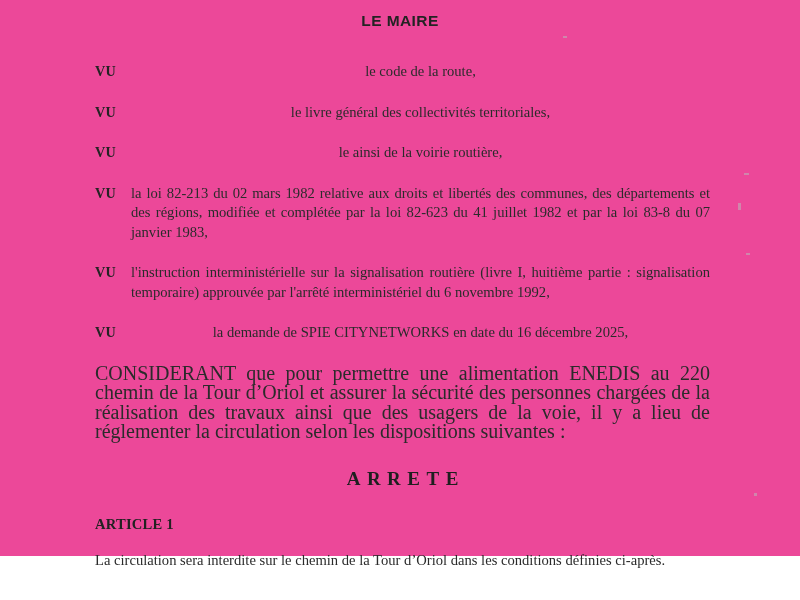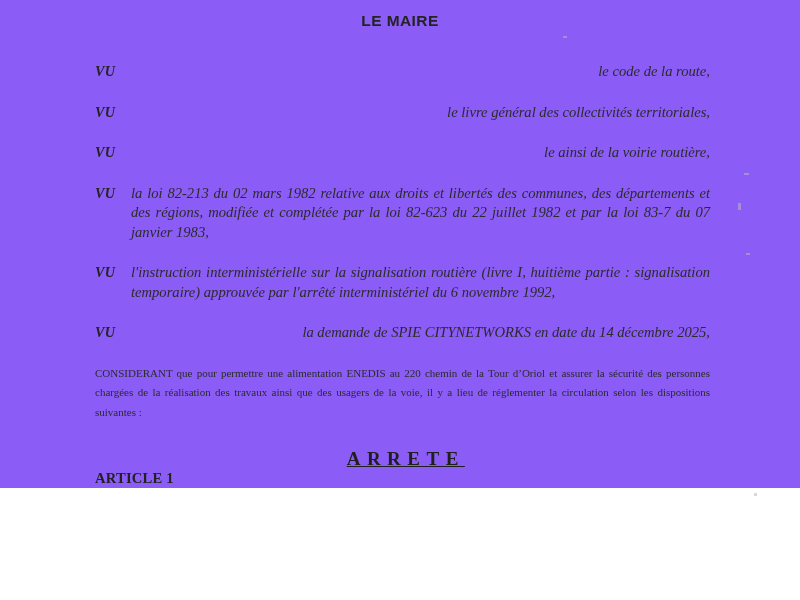--- a/index.html
+++ b/index.html
@@ -13,23 +13,23 @@
     background: #ffffff;
     font-family: "Liberation Serif", "DejaVu Serif", serif;
     color: #2b2b2b;
     overflow: hidden;
     position: relative;
   }
 
   .page {
     position: relative;
     width: 800px;
-    height: 488px;
+    height: 556px;
     box-sizing: border-box;
-    background: #8b5cf6;
+    background: #ec4899;
   }
 
   
   .doc-title {
     position: absolute;
     top: 12px;
     left: 0;
     width: 800px;
     text-align: center;
     font-family: "Liberation Sans", "DejaVu Sans", sans-serif;
@@ -47,64 +47,63 @@
     width: 615px;
   }
 
   
   .vu-clause {
     display: flex;
     align-items: flex-start;
     margin-bottom: 21px;
     font-size: 14.6px;
     line-height: 19.5px;
-    font-style: italic;
   }
   .vu-label {
     flex: 0 0 36px;
     font-weight: bold;
     font-size: 14.2px;
     letter-spacing: 0.3px;
     color: #242424;
   }
   .vu-text {
     flex: 1 1 auto;
     text-align: justify;
     text-justify: inter-word;
     hyphens: manual;
     color: #2b2b2b;
   }
   .vu-text.single {
-    text-align: right;
+    text-align: center;
   }
 
   
   .considerant {
     margin-top: 21px;
-    font-size: 11px;
+    font-size: 20px;
     line-height: 19.5px;
     text-align: justify;
     text-justify: inter-word;
     color: #2b2b2b;
   }
 
   
   .arrete-heading {
     margin-top: 26px;
     text-align: center;
     font-weight: bold;
     font-size: 19px;
     letter-spacing: 6.5px;
     text-indent: 6.5px;
     color: #1f1f1f;
-    text-decoration: underline;
   }
 
   
   .article-heading {
+    margin-top: 26px;
     font-weight: bold;
     font-size: 14.6px;
     letter-spacing: 0.2px;
     color: #222222;
   }
 
   .article-para {
     margin-top: 18px;
     font-size: 14.6px;
     line-height: 19.5px;
@@ -143,39 +142,40 @@
       <span class="vu-text single">le livre général des collectivités territoriales,</span>
     </div>
 
     <div class="vu-clause">
       <span class="vu-label">VU</span>
       <span class="vu-text single">le ainsi de la voirie routière,</span>
     </div>
 
     <div class="vu-clause">
       <span class="vu-label">VU</span>
-      <span class="vu-text">la loi 82-213 du 02 mars 1982 relative aux droits et libertés des communes, des départements et des régions, modifiée et complétée par la loi 82-623 du 22 juillet 1982 et par la loi 83-7 du 07 janvier 1983,</span>
+      <span class="vu-text">la loi 82-213 du 02 mars 1982 relative aux droits et libertés des communes, des départements et des régions, modifiée et complétée par la loi 82-623 du 41 juillet 1982 et par la loi 83-8 du 07 janvier 1983,</span>
     </div>
 
     <div class="vu-clause">
       <span class="vu-label">VU</span>
       <span class="vu-text">l'instruction interministérielle sur la signalisation routière (livre I, huitième partie : signalisation temporaire) approuvée par l'arrêté interministériel du 6 novembre 1992,</span>
     </div>
 
     <div class="vu-clause">
       <span class="vu-label">VU</span>
-      <span class="vu-text single">la demande de SPIE CITYNETWORKS en date du 14 décembre 2025,</span>
+      <span class="vu-text single">la demande de SPIE CITYNETWORKS en date du 16 décembre 2025,</span>
     </div>
 
     <div class="considerant">CONSIDERANT que pour permettre une alimentation ENEDIS au 220 chemin de la Tour d’Oriol et assurer la sécurité des personnes chargées de la réalisation des travaux ainsi que des usagers de la voie, il y a lieu de réglementer la circulation selon les dispositions suivantes :</div>
 
     <div class="arrete-heading">ARRETE</div>
 
     <div class="article-heading">ARTICLE 1</div>
 
+    <div class="article-para">La circulation sera interdite sur le chemin de la Tour d’Oriol dans les conditions définies ci-après.</div>
 
 
   </div>
 
   <span class="speckle" style="left:744px; top:173px; width:5px; height:2px;"></span>
   <span class="speckle" style="left:738px; top:203px; width:3px; height:7px;"></span>
   <span class="speckle" style="left:746px; top:253px; width:4px; height:2px;"></span>
   <span class="speckle" style="left:754px; top:493px; width:3px; height:3px;"></span>
   <span class="speckle" style="left:563px; top:36px; width:4px; height:2px;"></span>
 

